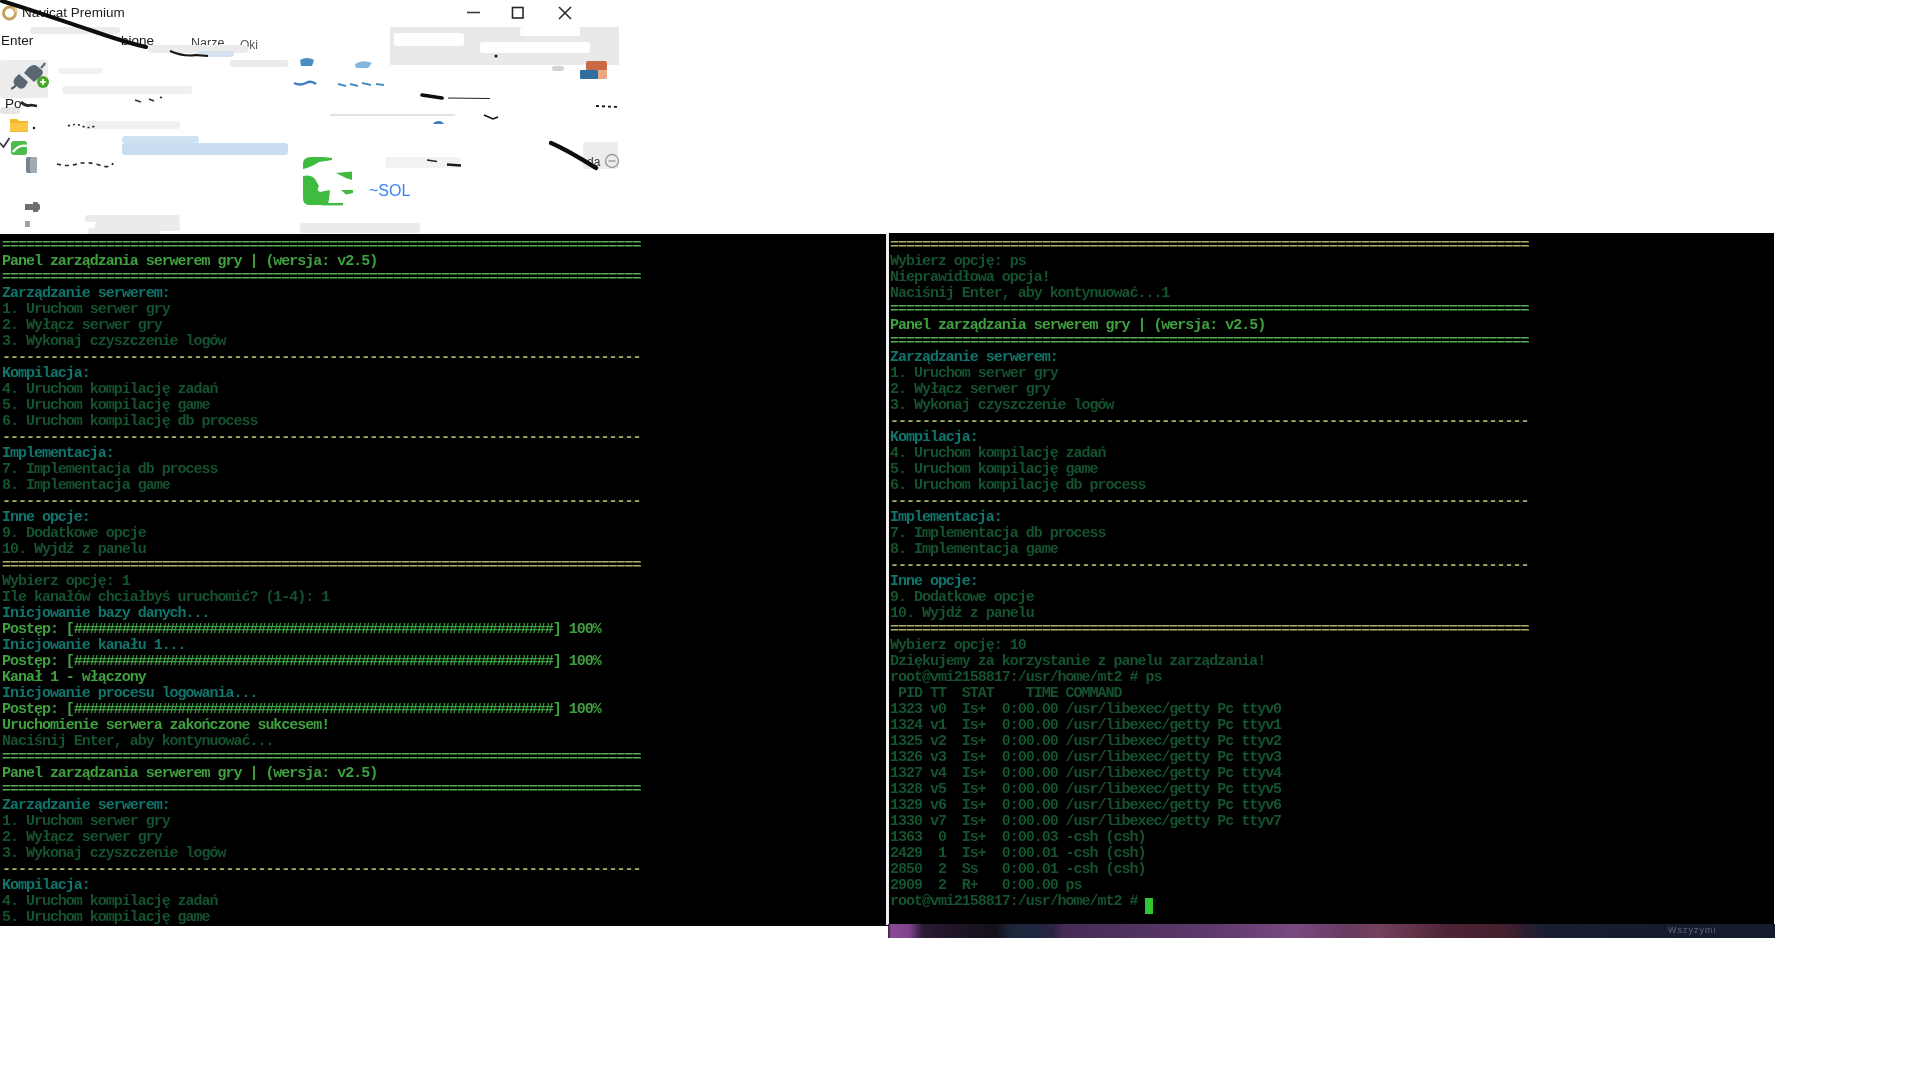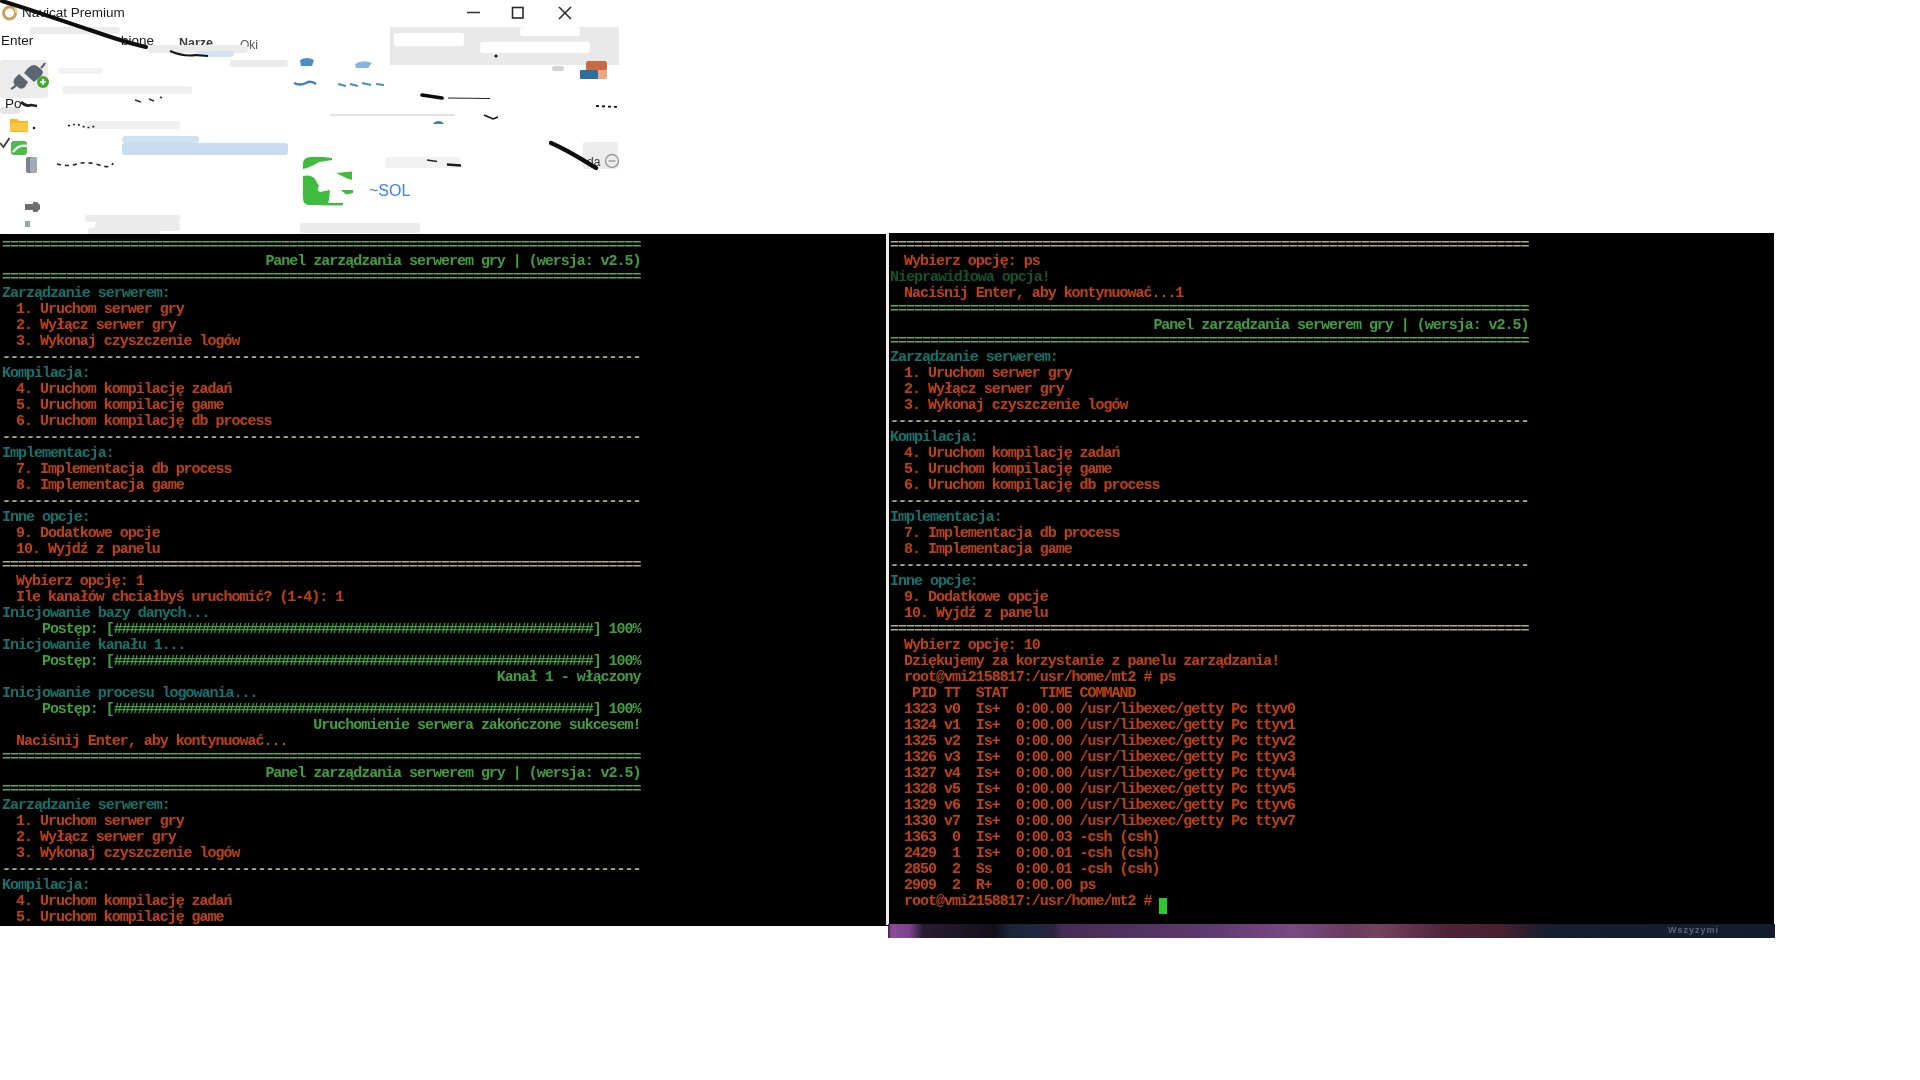--- a/index.html
+++ b/index.html
@@ -1,36 +1,36 @@
 <!DOCTYPE html>
 <html><head><meta charset="utf-8">
 <style>
   * { margin:0; padding:0; box-sizing:border-box; }
   html,body { width:1920px; height:1080px; background:#ffffff; overflow:hidden; position:relative;
     font-family:"Liberation Sans", sans-serif; }
   .abs { position:absolute; }
   pre.term { position:absolute; font-family:"Liberation Mono", monospace; font-weight:bold;
     font-size:15px; line-height:16px; letter-spacing:-1.02px; white-space:pre; }
   pre.term span { display:block; height:16px; }
-  .g { color:#3fa03f;text-align:right; }
+  .g { color:#3fa03f; }
   .gs { color:#57a957; }
   .ys { color:#adad6e; }
   .y { color:#0f766e; }
-  .w { color:#c2410c;margin-left:14px; }
+  .w { color:#14532d; }
   .r { color:#14532d; }
   .cur { display:inline-block !important; width:8px; height:14px; background:#2fc72f; vertical-align:-4px; }
   .smudge { position:absolute; background:#ebebeb; border-radius:3px; }
 </style></head>
 <body>
 
 <div class="abs" style="left:22px;top:5px;font-size:13.5px;color:#1c1c1c;">Navicat Premium</div>
 
 <div class="abs" style="left:1px;top:33px;font-size:13.5px;color:#161616;">Enter</div>
 <div class="abs" style="left:121px;top:33px;font-size:13.5px;color:#161616;">bione</div>
-<div class="abs" style="left:179px;top:36px;font-size:12.5px;color:#3c3c3c;font-weight:bold;">Narzę</div>
+<div class="abs" style="left:191px;top:36px;font-size:12.5px;color:#3c3c3c;">Narzę</div>
 <div class="abs" style="left:240px;top:38px;font-size:12px;color:#555;">Oki</div>
 
 <div class="smudge" style="left:30px;top:27px;width:90px;height:7px;"></div>
 <div class="smudge" style="left:148px;top:45px;width:100px;height:8px;"></div>
 <div class="smudge" style="left:196px;top:51px;width:38px;height:6px;background:#d5e3f0;"></div>
 <div class="smudge" style="left:390px;top:27px;width:229px;height:38px;background:#e9e9e9;border-radius:0;"></div>
 <div class="smudge" style="left:394px;top:33px;width:70px;height:13px;background:#fff;"></div>
 <div class="smudge" style="left:480px;top:42px;width:110px;height:11px;background:#fff;"></div>
 <div class="smudge" style="left:520px;top:27px;width:60px;height:9px;background:#fff;"></div>
 <div class="smudge" style="left:0px;top:60px;width:48px;height:38px;background:#ececec;"></div>
@@ -134,13 +134,13 @@
 <pre class="term" style="left:2px;top:238px;"><span class="gs">================================================================================</span><span class="g">Panel zarządzania serwerem gry | (wersja: v2.5)</span><span class="gs">================================================================================</span><span class="y">Zarządzanie serwerem:</span><span class="w">1. Uruchom serwer gry</span><span class="w">2. Wyłącz serwer gry</span><span class="w">3. Wykonaj czyszczenie logów</span><span class="ys">--------------------------------------------------------------------------------</span><span class="y">Kompilacja:</span><span class="w">4. Uruchom kompilację zadań</span><span class="w">5. Uruchom kompilację game</span><span class="w">6. Uruchom kompilację db process</span><span class="ys">--------------------------------------------------------------------------------</span><span class="y">Implementacja:</span><span class="w">7. Implementacja db process</span><span class="w">8. Implementacja game</span><span class="ys">--------------------------------------------------------------------------------</span><span class="y">Inne opcje:</span><span class="w">9. Dodatkowe opcje</span><span class="w">10. Wyjdź z panelu</span><span class="ys">================================================================================</span><span class="w">Wybierz opcję: 1</span><span class="w">Ile kanałów chciałbyś uruchomić? (1-4): 1</span><span class="y">Inicjowanie bazy danych...</span><span class="g">Postęp: [############################################################] 100%</span><span class="y">Inicjowanie kanału 1...</span><span class="g">Postęp: [############################################################] 100%</span><span class="g">Kanał 1 - włączony</span><span class="y">Inicjowanie procesu logowania...</span><span class="g">Postęp: [############################################################] 100%</span><span class="g">Uruchomienie serwera zakończone sukcesem!</span><span class="w">Naciśnij Enter, aby kontynuować...</span><span class="gs">================================================================================</span><span class="g">Panel zarządzania serwerem gry | (wersja: v2.5)</span><span class="gs">================================================================================</span><span class="y">Zarządzanie serwerem:</span><span class="w">1. Uruchom serwer gry</span><span class="w">2. Wyłącz serwer gry</span><span class="w">3. Wykonaj czyszczenie logów</span><span class="ys">--------------------------------------------------------------------------------</span><span class="y">Kompilacja:</span><span class="w">4. Uruchom kompilację zadań</span><span class="w">5. Uruchom kompilację game</span></pre>
 
 <div class="abs" style="left:886px;top:233px;width:3px;height:692px;background:#ededed;"></div>
 <div class="abs" style="left:889px;top:233px;width:885px;height:691px;background:#000;"></div>
 <pre class="term" style="left:890px;top:238px;"><span class="ys">================================================================================</span><span class="w">Wybierz opcję: ps</span><span class="r">Nieprawidłowa opcja!</span><span class="w">Naciśnij Enter, aby kontynuować...1</span><span class="gs">================================================================================</span><span class="g">Panel zarządzania serwerem gry | (wersja: v2.5)</span><span class="gs">================================================================================</span><span class="y">Zarządzanie serwerem:</span><span class="w">1. Uruchom serwer gry</span><span class="w">2. Wyłącz serwer gry</span><span class="w">3. Wykonaj czyszczenie logów</span><span class="ys">--------------------------------------------------------------------------------</span><span class="y">Kompilacja:</span><span class="w">4. Uruchom kompilację zadań</span><span class="w">5. Uruchom kompilację game</span><span class="w">6. Uruchom kompilację db process</span><span class="ys">--------------------------------------------------------------------------------</span><span class="y">Implementacja:</span><span class="w">7. Implementacja db process</span><span class="w">8. Implementacja game</span><span class="ys">--------------------------------------------------------------------------------</span><span class="y">Inne opcje:</span><span class="w">9. Dodatkowe opcje</span><span class="w">10. Wyjdź z panelu</span><span class="ys">================================================================================</span><span class="w">Wybierz opcję: 10</span><span class="w">Dziękujemy za korzystanie z panelu zarządzania!</span><span class="w">root@vmi2158817:/usr/home/mt2 # ps</span><span class="w"> PID TT  STAT    TIME COMMAND</span><span class="w">1323 v0  Is+  0:00.00 /usr/libexec/getty Pc ttyv0</span><span class="w">1324 v1  Is+  0:00.00 /usr/libexec/getty Pc ttyv1</span><span class="w">1325 v2  Is+  0:00.00 /usr/libexec/getty Pc ttyv2</span><span class="w">1326 v3  Is+  0:00.00 /usr/libexec/getty Pc ttyv3</span><span class="w">1327 v4  Is+  0:00.00 /usr/libexec/getty Pc ttyv4</span><span class="w">1328 v5  Is+  0:00.00 /usr/libexec/getty Pc ttyv5</span><span class="w">1329 v6  Is+  0:00.00 /usr/libexec/getty Pc ttyv6</span><span class="w">1330 v7  Is+  0:00.00 /usr/libexec/getty Pc ttyv7</span><span class="w">1363  0  Is+  0:00.03 -csh (csh)</span><span class="w">2429  1  Is+  0:00.01 -csh (csh)</span><span class="w">2850  2  Ss   0:00.01 -csh (csh)</span><span class="w">2909  2  R+   0:00.00 ps</span><span class="w">root@vmi2158817:/usr/home/mt2 # <span class="cur">&nbsp;</span></span></pre>
 
 <div class="abs" style="left:888px;top:924px;width:887px;height:14px;background:linear-gradient(90deg,
   #3a2040 0px, #8b4a97 3px, #7e4490 21px, #2a1b33 35px, #121019 107px, #1c2538 122px,
   #1e2740 145px, #2c2340 165px, #462b55 175px, #5e3a6e 325px, #6e4179 367px, #7a4a82 405px,
   #673a60 460px, #74425c 490px, #4e2336 560px, #46202f 615px, #2a1d30 640px, #171e32 660px, #141b2e 887px);"></div>
-<div class="abs" style="left:1668px;top:925px;font-size:9px;color:rgba(190,198,220,0.42);font-weight:bold;letter-spacing:1px;">Wszyzymi</div>
+<div class="abs" style="left:1668px;top:925px;font-size:9px;color:rgba(190,198,220,0.42);font-weight:normal;letter-spacing:1px;">Wszyzymi</div>
 
 </body></html>

